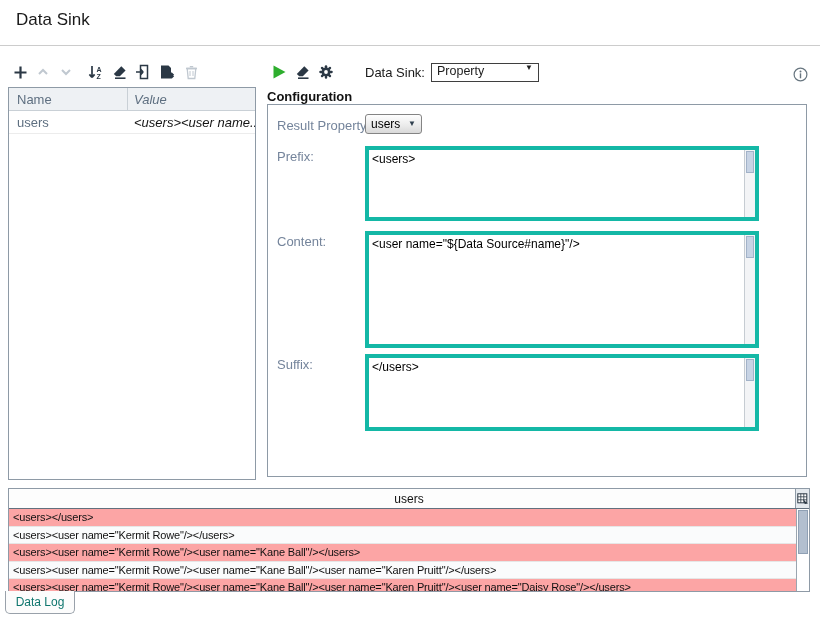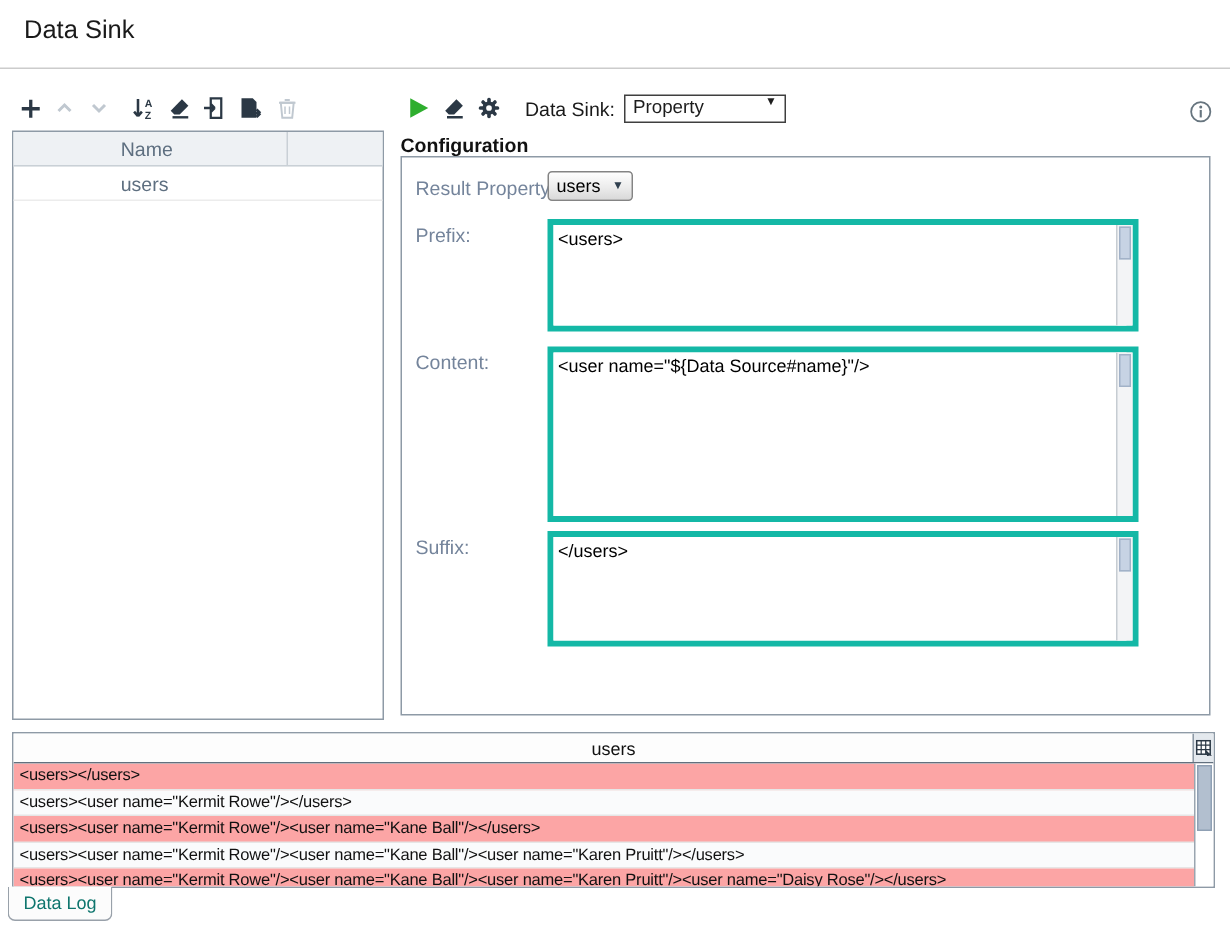--- a/index.html
+++ b/index.html
@@ -13,32 +13,32 @@
   
   #page-title { left:16px; top:10px; font-size:17px; color:#1a1a1a; }
   #title-divider { left:0; top:45px; width:820px; height:1px; background:#cccccc; }
 
   
   .toolbar { display:flex; align-items:center; }
   .tbtn { display:flex; align-items:center; justify-content:center; width:20px; height:20px; cursor:default; }
 
   
   #prop-table { left:8px; top:87px; width:248px; height:393px; border:1px solid #8e9aa6; background:#fff; }
-  .ptr { display:flex; height:23px; align-items:center; font-size:13px;flex-direction:column; }
+  .ptr { display:flex; height:23px; align-items:center; font-size:13px; }
   #prop-head { background:#eef1f4; border-bottom:1px solid #c9d0d6; color:#5e6f80; }
   #prop-head .c1 { border-right:1px solid #c9d0d6; }
   .c1 { width:119px; padding-left:8px; height:100%; display:flex; align-items:center; overflow:hidden; }
   .c2 { flex:1; padding-left:6px; height:100%; display:flex; align-items:center; overflow:hidden; white-space:nowrap;font-style:italic; }
   #prop-row { border-bottom:1px solid #ececec; }
   #prop-row .c1 { color:#5e6f80; }
   #prop-row .c2 { color:#141414; }
 
   
   #right-toolbar { left:269px; top:62px; height:20px; }
-  #datasink-label { margin-left:14px; font-size:13px; color:#191919; }
+  #datasink-label { margin-left:29px; font-size:13px; color:#191919; }
   #datasink-combo {
     margin-left:6px; width:108px; height:19px; border:1px solid #3f3f3f; background:#fff;
     display:flex; font-size:12.5px; padding:0 5px; justify-content:space-between;
   }
   .combo-arrow { font-size:8px; color:#1d1d1d; line-height:1; }
   #info-btn { left:790px; top:64px; }
 
   
   #config-title { left:267px; top:89px; font-size:13px; font-weight:bold; color:#111; }
   #config-box { left:267px; top:104px; width:540px; height:373px; border:1px solid #8e9aa6; }

